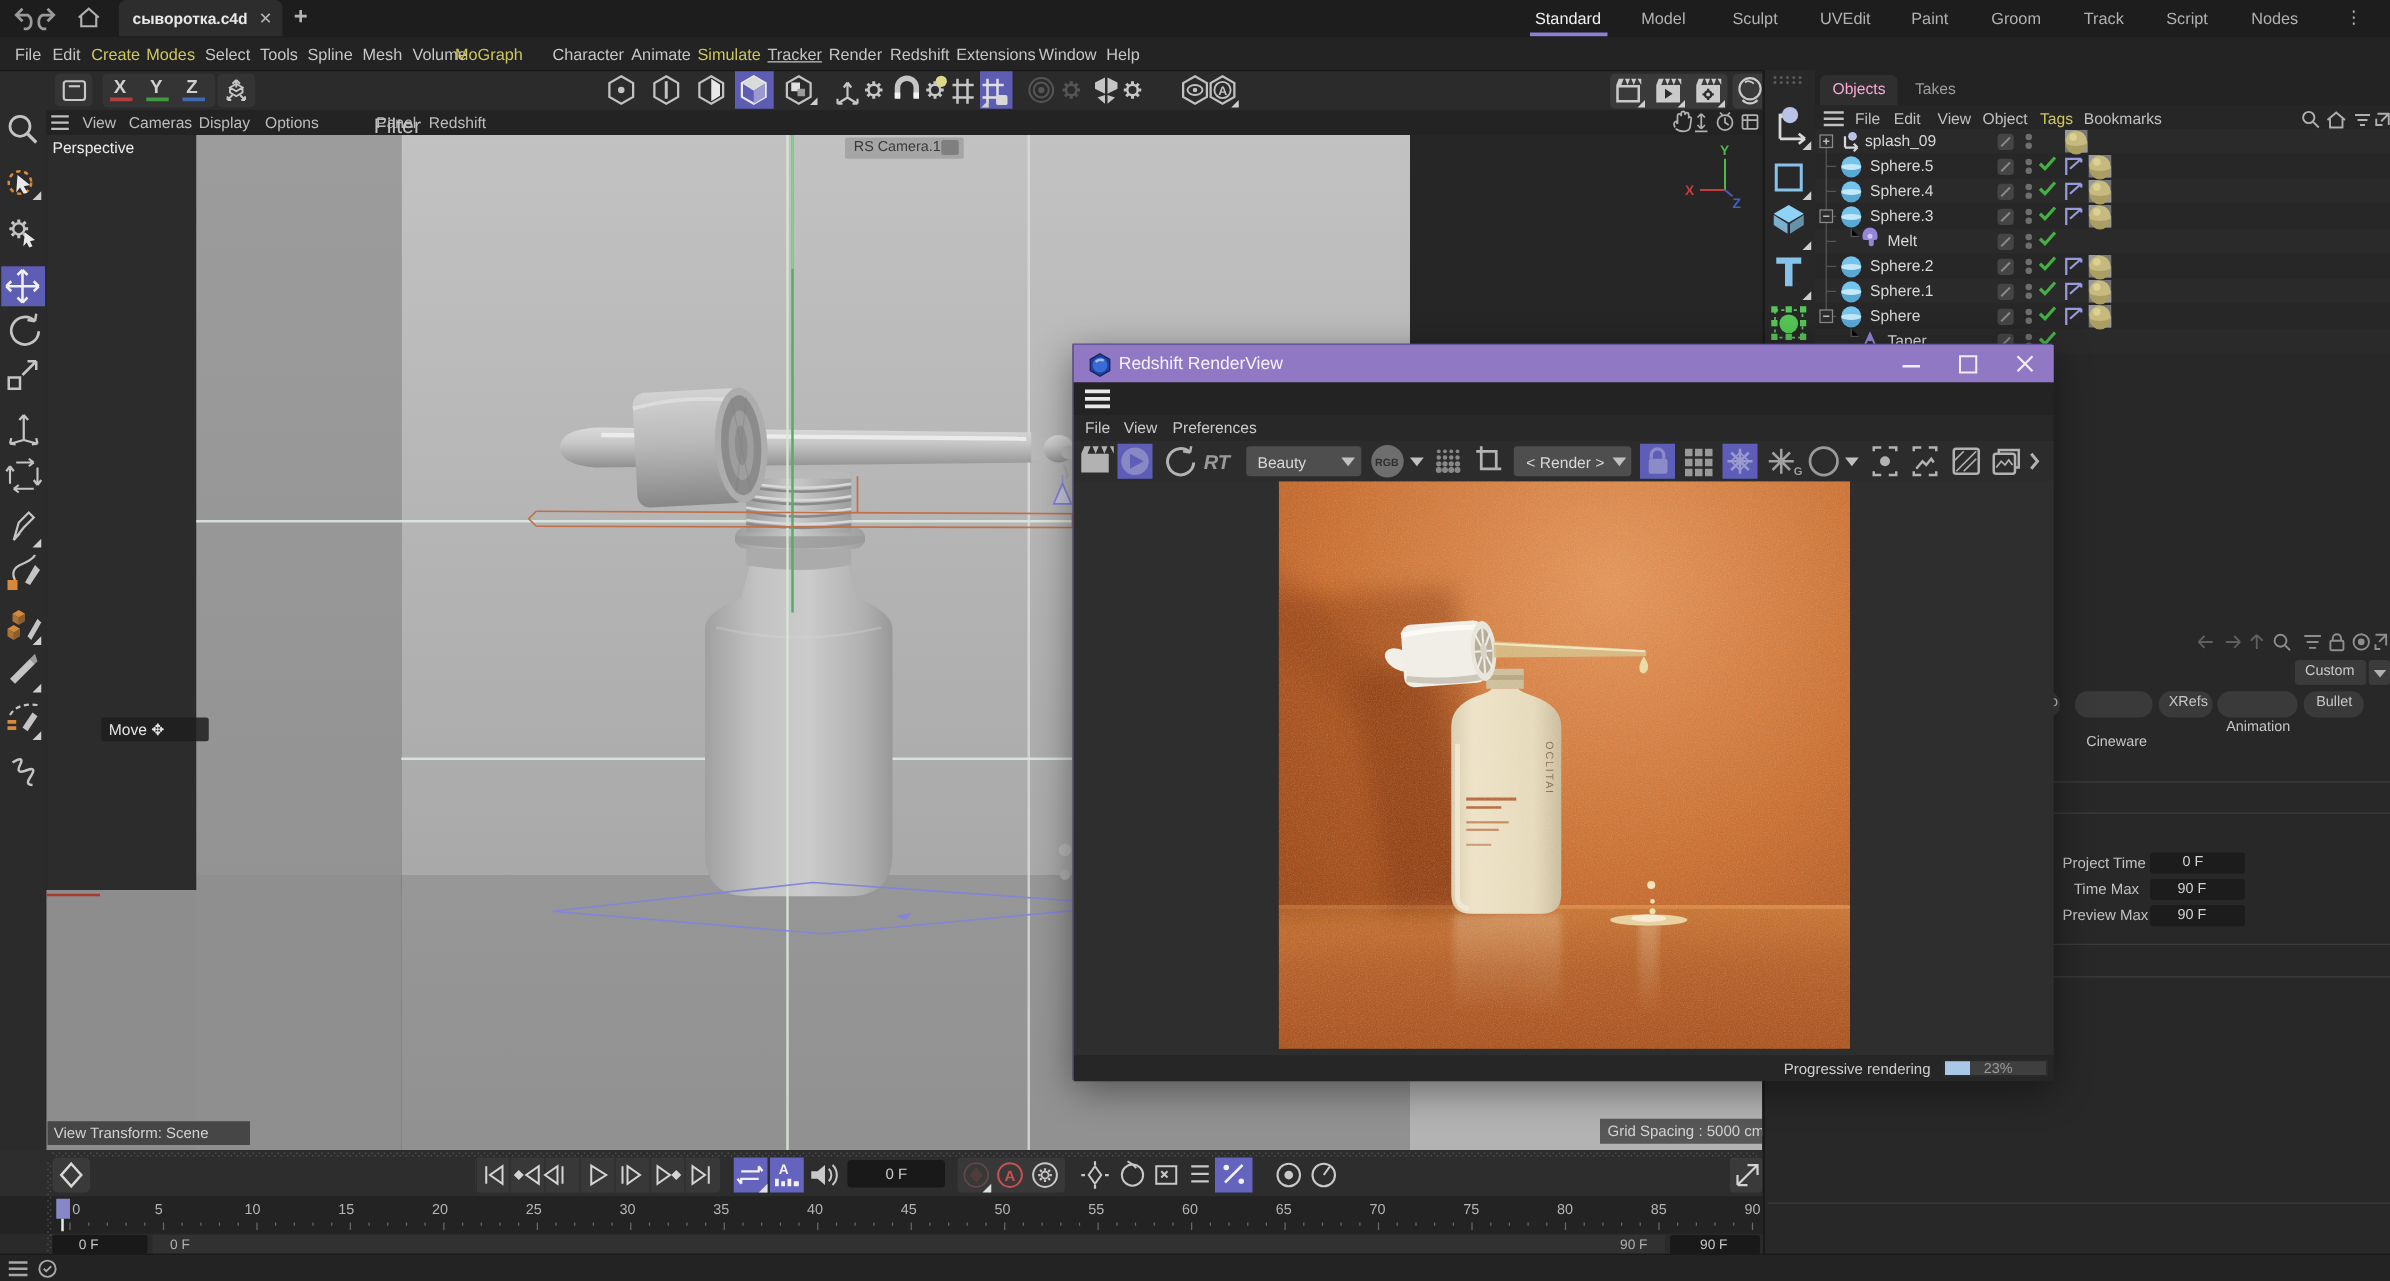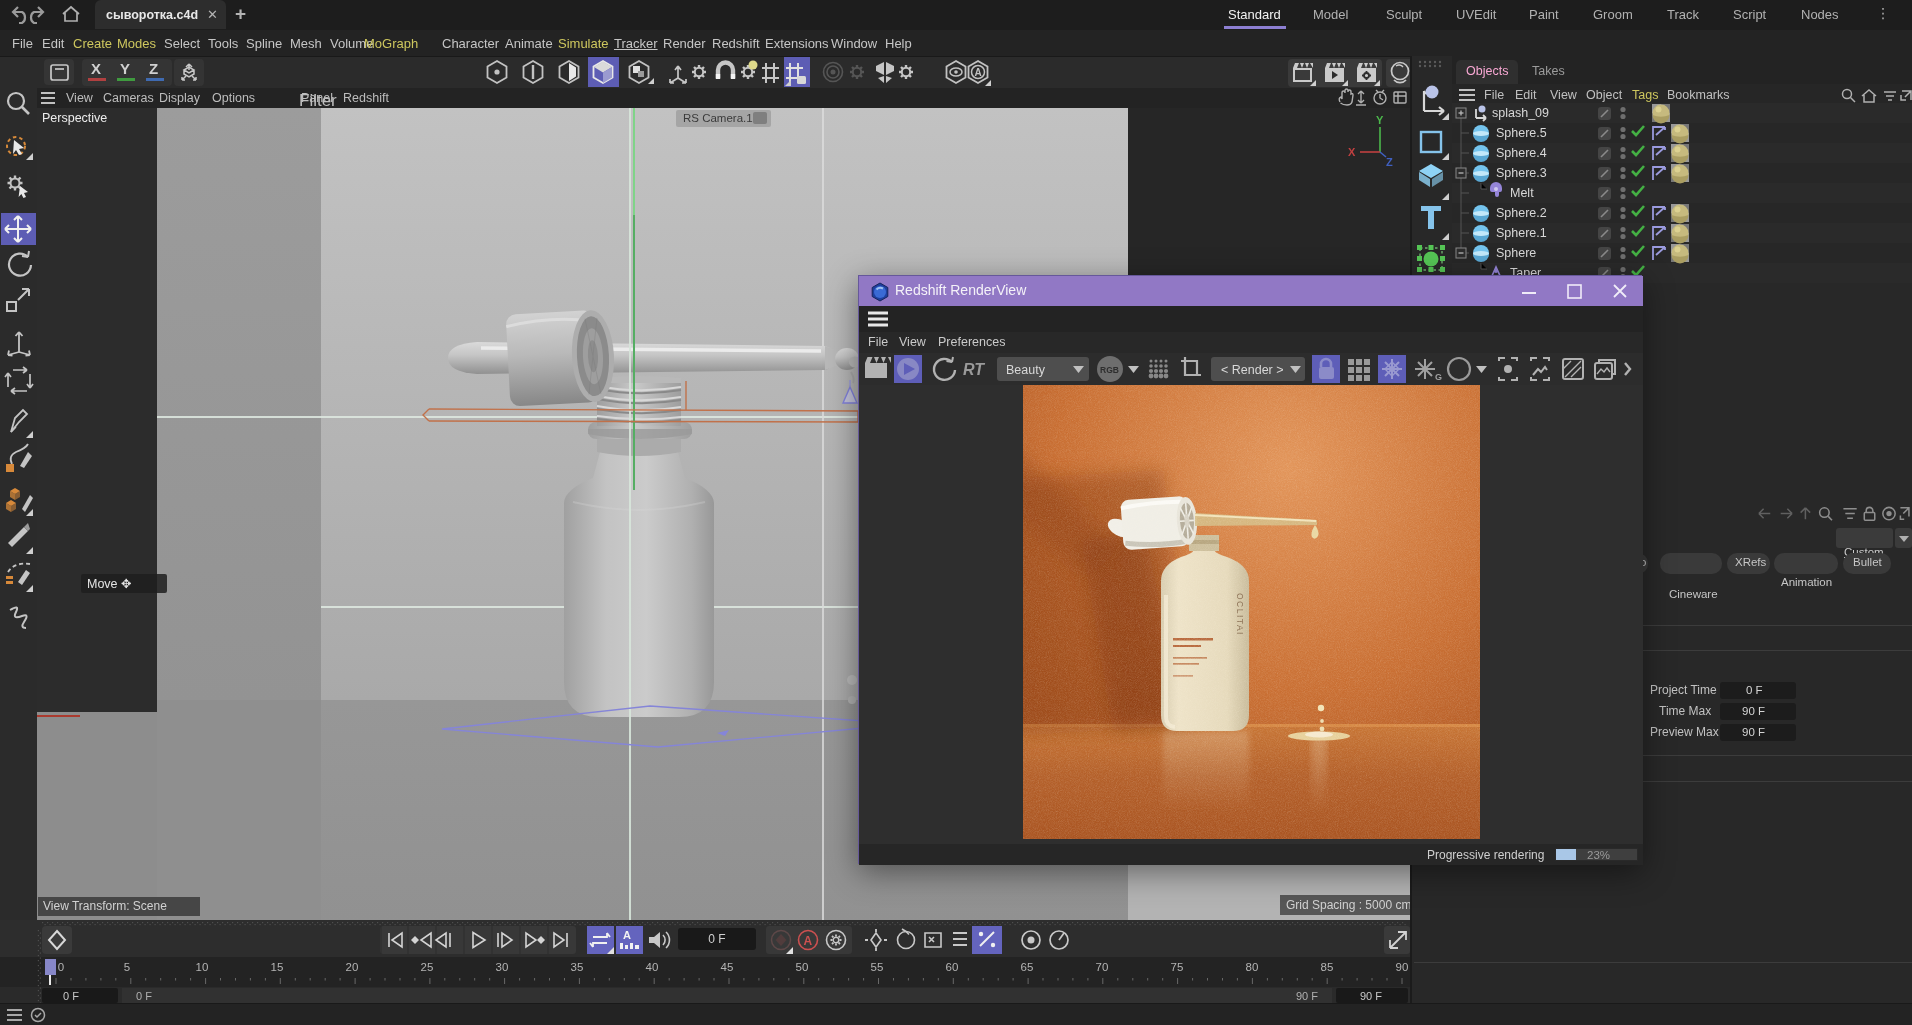--- a/index.html
+++ b/index.html
@@ -762,21 +762,21 @@
     <rect x="114" y="8" width="11" height="8" rx="1"></rect>
           <path d="M116 8 v-2 a3.5 3.5 0 0 1 7 0 v2"></path>
     <circle cx="140" cy="9" r="6.5"></circle>
           <circle cx="140" cy="9" r="2" fill="#8e8e8e"></circle>
     <path d="M152 3 h9 v9 M156 15 h-4 v-4 M161 3 l-6 6"></path>
   </g>
       </g>
 </svg>
 
 <div class="abs" style="left:1836px;top:528px;width:57px;height:20px;background:#3b3b3b;border-radius:3px;"></div>
-<div class="txt" style="left:1844px;top:546px;font-size:11.5px;color:#cacaca;text-decoration:underline;">Custom</div>
+<div class="txt" style="left:1844px;top:531px;font-size:11.5px;color:#cacaca;">Custom</div>
 <div class="abs" style="left:1895px;top:528px;width:17px;height:20px;background:#3b3b3b;border-radius:3px;"></div>
 <svg class="abs" style="left:1897px;top:534px;" width="14" height="10">
       <path d="M2 2 l5 6 5 -6 z" fill="#b0b0b0"></path>
     </svg>
 
 <div class="abs" style="left:1628px;top:553px;width:20px;height:21px;background:#3a3a3a;border-radius:10px;"></div>
 <div class="txt" style="left:1640px;top:556px;font-size:11.5px;color:#c6c6c6;">o</div>
 <div class="abs" style="left:1660px;top:553px;width:62px;height:21px;background:#3a3a3a;border-radius:10px;"></div>
 <div class="txt" style="left:1669px;top:556px;font-size:11.5px;color:#c6c6c6;margin-top:32px;">Cineware</div>
 <div class="abs" style="left:1727px;top:553px;width:43px;height:21px;background:#3a3a3a;border-radius:10px;"></div>

